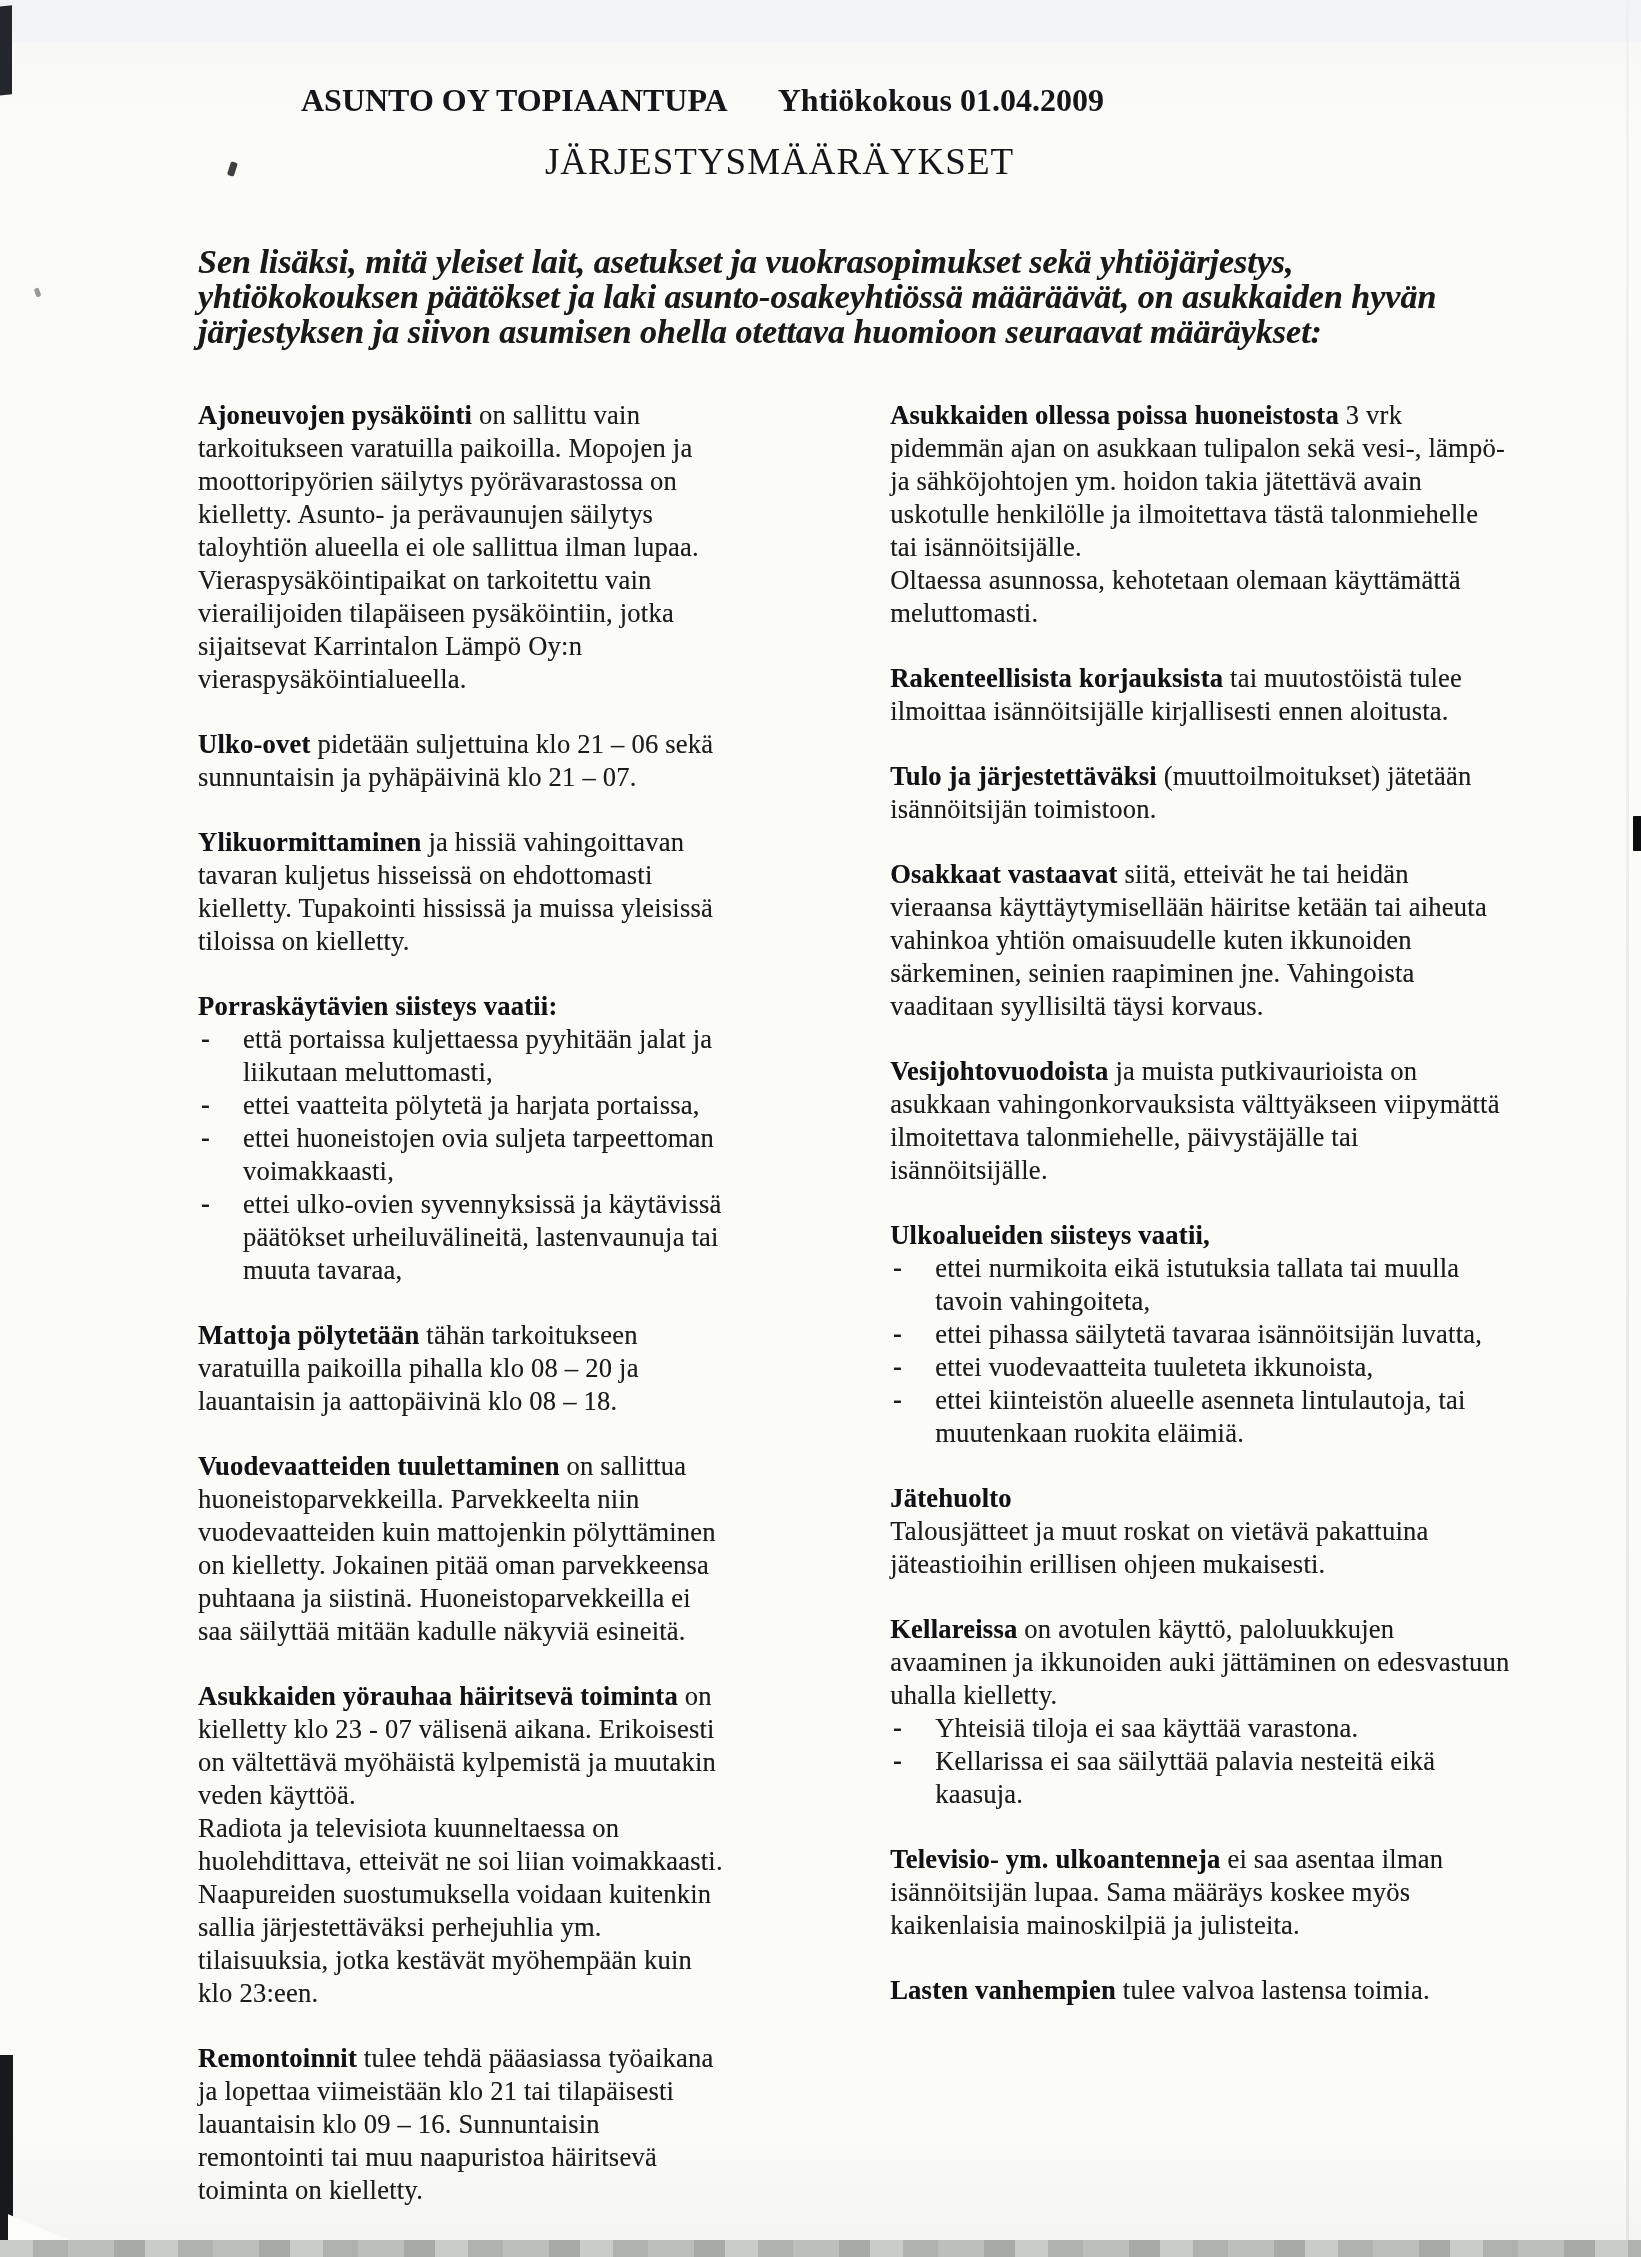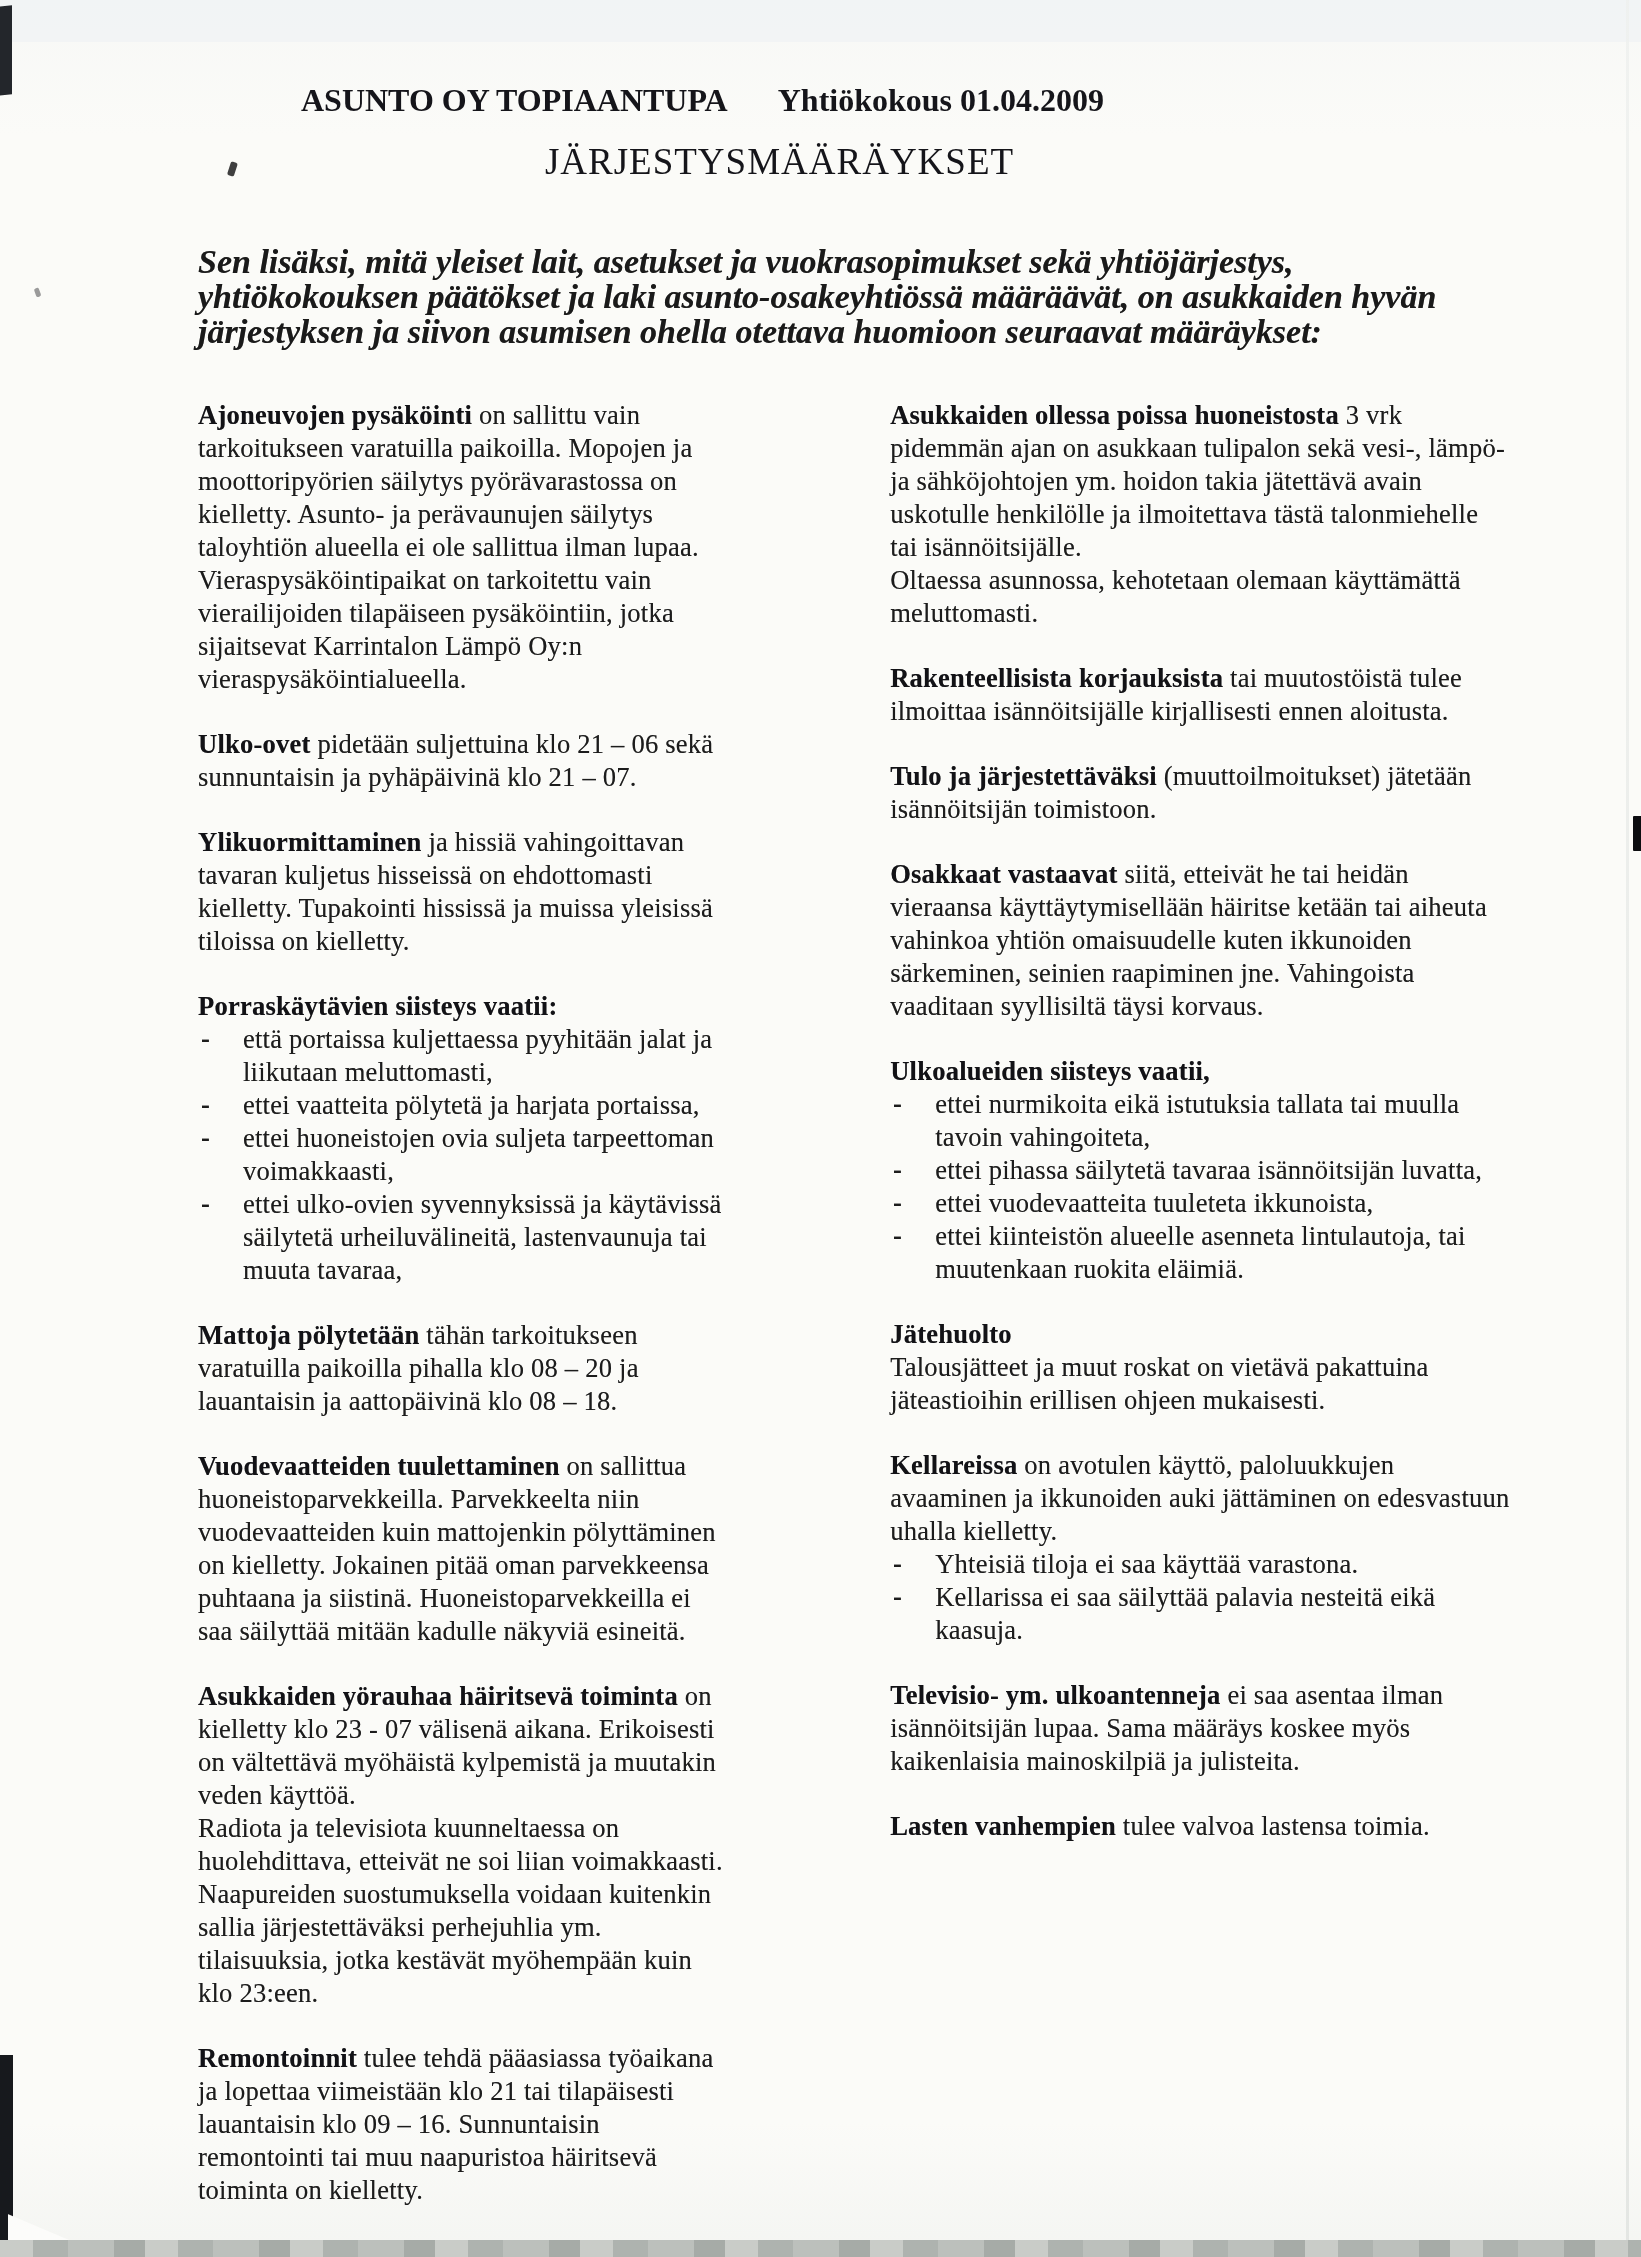--- a/index.html
+++ b/index.html
@@ -71,21 +71,21 @@
 
         <p class="sec"><b>Ulko-ovet</b><span> pidetään suljettuina klo 21 – 06 sekä sunnuntaisin ja pyhäpäivinä klo 21 – 07.</span></p>
 
         <p class="sec"><b>Ylikuormittaminen</b><span> ja hissiä vahingoittavan tavaran kuljetus hisseissä on ehdottomasti kielletty. Tupakointi hississä ja muissa yleisissä tiloissa on kielletty.</span></p>
 
         <div class="sec">
           <p><b>Porraskäytävien siisteys vaatii:</b></p>
           <div class="bullet">että portaissa kuljettaessa pyyhitään jalat ja liikutaan meluttomasti,</div>
           <div class="bullet">ettei vaatteita pölytetä ja harjata portaissa,</div>
           <div class="bullet">ettei huoneistojen ovia suljeta tarpeettoman voimakkaasti,</div>
-          <div class="bullet">ettei ulko-ovien syvennyksissä ja käytävissä säilytetä urheiluvälineitä, lastenvaunuja tai muuta tavaraa,</div>
+          <div class="bullet">ettei ulko-ovien syvennyksissä ja käytävissä päätökset urheiluvälineitä, lastenvaunuja tai muuta tavaraa,</div>
         </div>
 
         <p class="sec"><b>Mattoja pölytetään</b><span> tähän tarkoitukseen varatuilla paikoilla pihalla klo 08 – 20 ja lauantaisin ja aattopäivinä klo 08 – 18.</span></p>
 
         <p class="sec"><b>Vuodevaatteiden tuulettaminen</b><span> on sallittua huoneistoparvekkeilla. Parvekkeelta niin vuodevaatteiden kuin mattojenkin pölyttäminen on kielletty. Jokainen pitää oman parvekkeensa puhtaana ja siistinä. Huoneistoparvekkeilla ei saa säilyttää mitään kadulle näkyviä esineitä.</span></p>
 
         <p class="sec"><b>Asukkaiden yörauhaa häiritsevä toiminta</b><span> on kielletty klo 23 - 07 välisenä aikana. Erikoisesti on vältettävä myöhäistä kylpemistä ja muutakin veden käyttöä.</span><span class="nl">Radiota ja televisiota kuunneltaessa on huolehdittava, etteivät ne soi liian voimakkaasti. Naapureiden suostumuksella voidaan kuitenkin sallia järjestettäväksi perhejuhlia ym. tilaisuuksia, jotka kestävät myöhempään kuin klo 23:een.</span></p>
 
         <p class="sec"><b>Remontoinnit</b><span> tulee tehdä pääasiassa työaikana ja lopettaa viimeistään klo 21 tai tilapäisesti lauantaisin klo 09 – 16. Sunnuntaisin remontointi tai muu naapuristoa häiritsevä toiminta on kielletty.</span></p>
 
@@ -94,20 +94,21 @@
       <div class="col col-right">
 
         <p class="sec"><b>Asukkaiden ollessa poissa huoneistosta</b><span> 3 vrk pidemmän ajan on asukkaan tulipalon sekä vesi-, lämpö- ja sähköjohtojen ym. hoidon takia jätettävä avain uskotulle henkilölle ja ilmoitettava tästä talonmiehelle tai isännöitsijälle.</span><span class="nl">Oltaessa asunnossa, kehotetaan olemaan käyttämättä meluttomasti.</span></p>
 
         <p class="sec"><b>Rakenteellisista korjauksista</b><span> tai muutostöistä tulee ilmoittaa isännöitsijälle kirjallisesti ennen aloitusta.</span></p>
 
         <p class="sec"><b>Tulo ja järjestettäväksi</b><span> (muuttoilmoitukset) jätetään isännöitsijän toimistoon.</span></p>
 
         <p class="sec"><b>Osakkaat vastaavat</b><span> siitä, etteivät he tai heidän vieraansa käyttäytymisellään häiritse ketään tai aiheuta vahinkoa yhtiön omaisuudelle kuten ikkunoiden särkeminen, seinien raapiminen jne. Vahingoista vaaditaan syyllisiltä täysi korvaus.</span></p>
 
+        <p class="sec"><b>Vesijohtovuodoista</b><span> ja muista putkivaurioista on asukkaan vahingonkorvauksista välttyäkseen viipymättä ilmoitettava talonmiehelle, päivystäjälle tai isännöitsijälle.</span></p>
 
         <div class="sec">
           <p><b>Ulkoalueiden siisteys vaatii,</b></p>
           <div class="bullet">ettei nurmikoita eikä istutuksia tallata tai muulla tavoin vahingoiteta,</div>
           <div class="bullet">ettei pihassa säilytetä tavaraa isännöitsijän luvatta,</div>
           <div class="bullet">ettei vuodevaatteita tuuleteta ikkunoista,</div>
           <div class="bullet">ettei kiinteistön alueelle asenneta lintulautoja, tai muutenkaan ruokita eläimiä.</div>
         </div>
 
         <p class="sec"><b class="blocklead">Jätehuolto</b><span>Talousjätteet ja muut roskat on vietävä pakattuina jäteastioihin erillisen ohjeen mukaisesti.</span></p>

